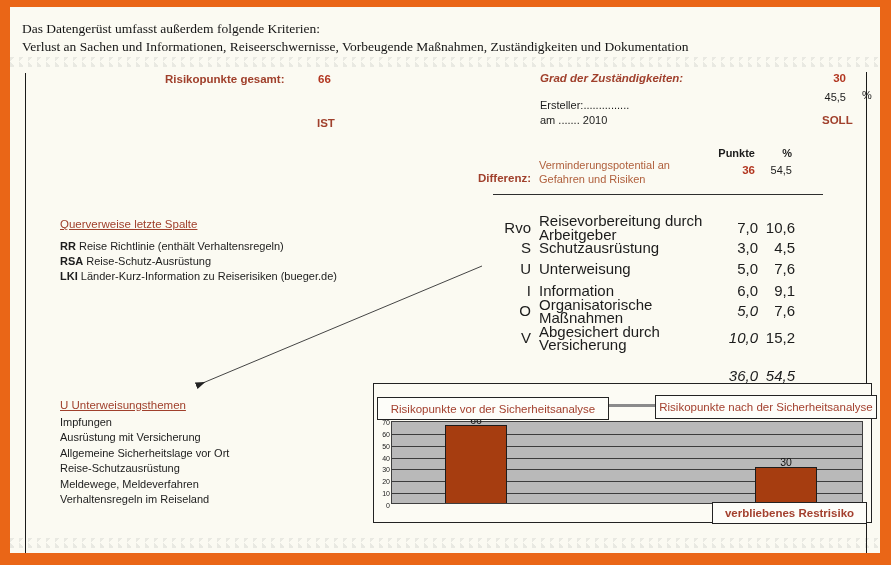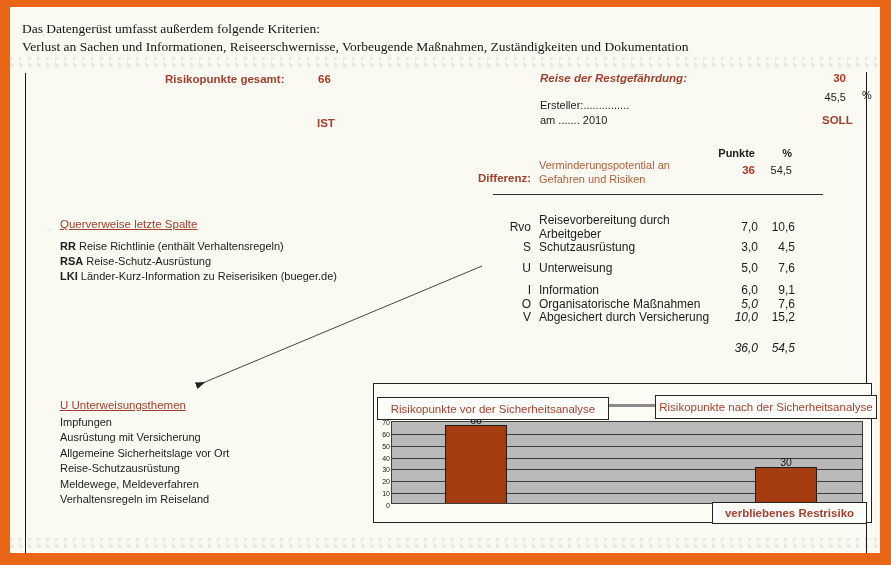--- a/index.html
+++ b/index.html
@@ -18,21 +18,21 @@
   .val{font-size:11.5px;color:var(--val-red);font-weight:bold;}
   .blk{font-size:11px;color:var(--ink);}
   .right{text-align:right;}
   .zigzag{height:10px;opacity:.55;background:
     linear-gradient(135deg,#dcdcd6 25%,transparent 25%) 0 0/9px 9px,
     linear-gradient(45deg,#dcdcd6 25%,transparent 25%) 0 0/9px 9px;}
   .vline{width:1px;background:#1a1a1a;}
   .hrule{height:1px;background:#2e2e2e;}
 
   
-  .measures{width:302px;font-size:12px;color:var(--ink);}
+  .measures{width:302px;font-size:15px;color:var(--ink);}
   .m-row{display:flex;line-height:13.5px;align-items:center;}
   .m-code{width:36px;text-align:right;flex:none;}
   .m-text{width:192px;padding-left:8px;flex:none;}
   .m-punkte{width:35px;text-align:right;flex:none;}
   .m-pct{width:37px;text-align:right;flex:none;}
   .m-row:nth-child(3){margin-top:7px;}
   .m-row:nth-child(4){margin-top:9px;}
   .m-row:nth-child(5) .m-punkte,.m-row:nth-child(6) .m-punkte{font-style:italic;}
   .m-row.total{margin-top:17px;font-style:italic;}
 
@@ -67,21 +67,21 @@
   <div class="abs zigzag" style="left:0;top:50px;width:870px;"></div>
   <div class="abs zigzag" style="left:0;top:531px;width:870px;"></div>
 
   <div class="abs vline" style="left:15px;top:66px;height:480px;"></div>
   <div class="abs vline" style="left:856px;top:65px;height:481px;"></div>
 
   <div class="abs lbl" style="left:155px;top:66px;">Risikopunkte gesamt:</div>
   <div class="abs val" style="left:308px;top:66px;">66</div>
   <div class="abs lbl" style="left:307px;top:110px;">IST</div>
 
-  <div class="abs lbl" style="left:530px;top:65px;font-style:italic;">Reise der Restgefährdung:</div>
+  <div class="abs lbl" style="left:530px;top:65px;font-style:italic;">Grad der Zuständigkeiten:</div>
   <div class="abs val right" style="left:810px;top:65px;width:26px;">30</div>
   <div class="abs blk right" style="left:804px;top:84px;width:32px;">45,5</div>
   <div class="abs blk" style="left:852px;top:82px;">%</div>
   <div class="abs blk" style="left:530px;top:92px;">Ersteller:...............</div>
   <div class="abs blk" style="left:530px;top:107px;">am ....... 2010</div>
   <div class="abs lbl" style="left:812px;top:107px;">SOLL</div>
 
   <div class="abs blk right" style="left:695px;top:140px;width:50px;font-weight:bold;">Punkte</div>
   <div class="abs blk right" style="left:755px;top:140px;width:27px;font-weight:bold;">%</div>
   <div class="abs" style="left:529px;top:151px;font-size:11px;color:var(--desc-orange);line-height:14px;">

